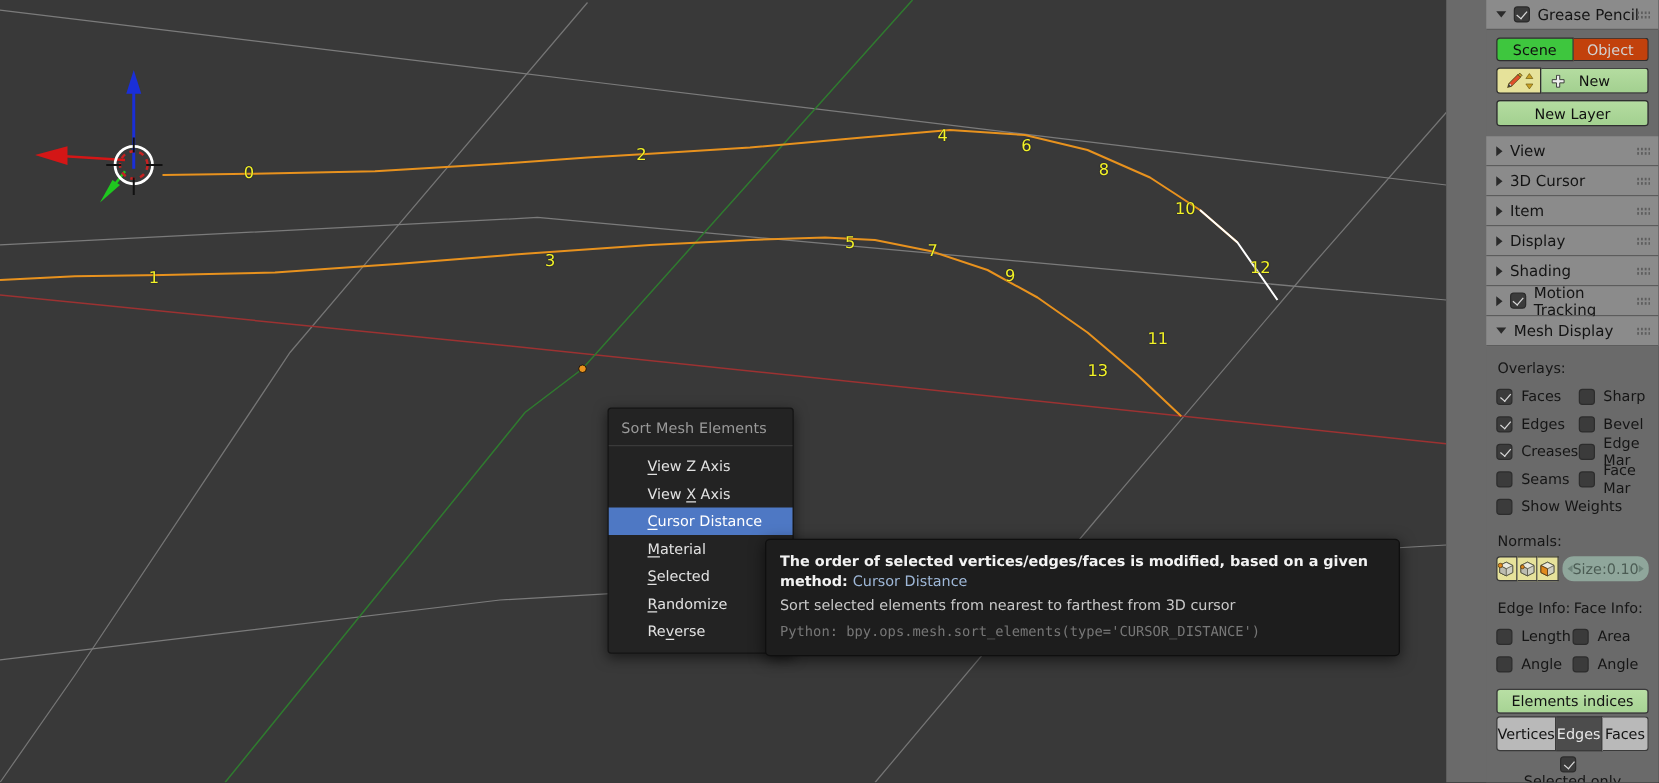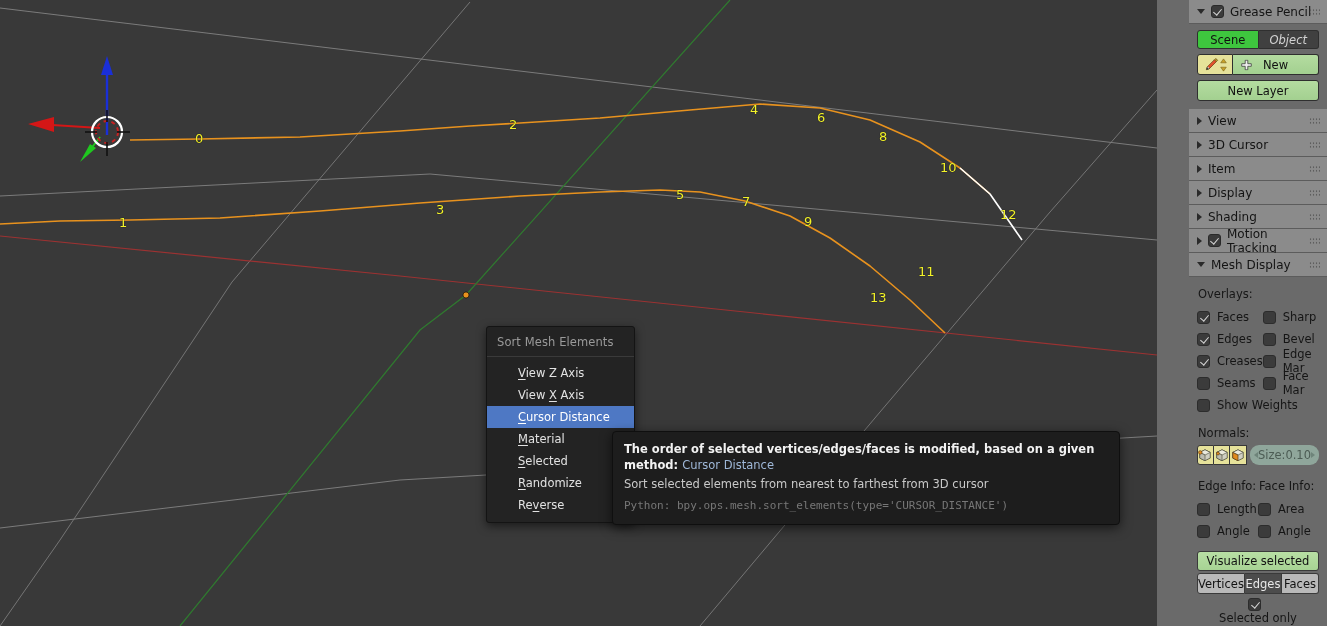--- a/index.html
+++ b/index.html
@@ -158,21 +158,21 @@
 
   
   .seg-row { display: flex; height: 19px; margin-bottom: 5px; }
   .seg {
     flex: 1;
     display: flex; align-items: center; justify-content: center;
     font-size: 11.5px;
     border: 1px solid #2f2f2f;
   }
   .seg.on { background: #3ec63e; color: #101010; border-radius: 3px 0 0 3px; }
-  .seg.off { background: #404040; color: #d2d2d2; border-radius: 0 3px 3px 0; border-left: none; font-style: italic; }
+  .seg.off { background: #c2410c; color: #d2d2d2; border-radius: 0 3px 3px 0; border-left: none; }
 
   .gp-new-row { display: flex; height: 21px; margin-bottom: 5px; }
   .gp-icon-box {
     width: 36px;
     background: #e6e29a;
     border: 1px solid #2f2f2f;
     border-radius: 3px 0 0 3px;
     display: flex; align-items: center; justify-content: center;
     gap: 1px;
   }
@@ -262,21 +262,21 @@
 
   .viz-btn {
     height: 20px;
     background: linear-gradient(#b8dfa4, #a7d394);
     border: 1px solid #3a3a3a;
     border-radius: 3px;
     display: flex; align-items: center; justify-content: center;
     color: #111; font-size: 11.5px;
     margin-bottom: 2px;
   }
-  .vef-row { display: flex; height: 21px; margin-bottom: 4px; }
+  .vef-row { display: flex; height: 28px; margin-bottom: 4px; }
   .vef {
     flex: 1;
     display: flex; align-items: center; justify-content: center;
     font-size: 11.5px;
     border: 1px solid #3a3a3a;
     background: #b9b9b9;
     color: #121212;
   }
   .vef:first-child { border-radius: 3px 0 0 3px; }
   .vef:last-child { border-radius: 0 3px 3px 0; }
@@ -559,21 +559,21 @@
               <span class="cb-text">Area</span>
             </div>
             <div class="cb-row">
               <div class="cbox"></div>
               <span class="cb-text">Angle</span>
             </div>
           </div>
       </div>
 
       <div class="viz-btn" style="margin-top:9px">
-        <span>Visualize selected</span>
+        <span>Elements indices</span>
       </div>
 
       <div class="vef-row" id="vef-row">
           <div class="vef">Vertices</div>
           <div class="vef active">Edges</div>
           <div class="vef">Faces</div>
         </div>
 
       <div class="sel-only-row">
         <div class="cbox checked"></div>

